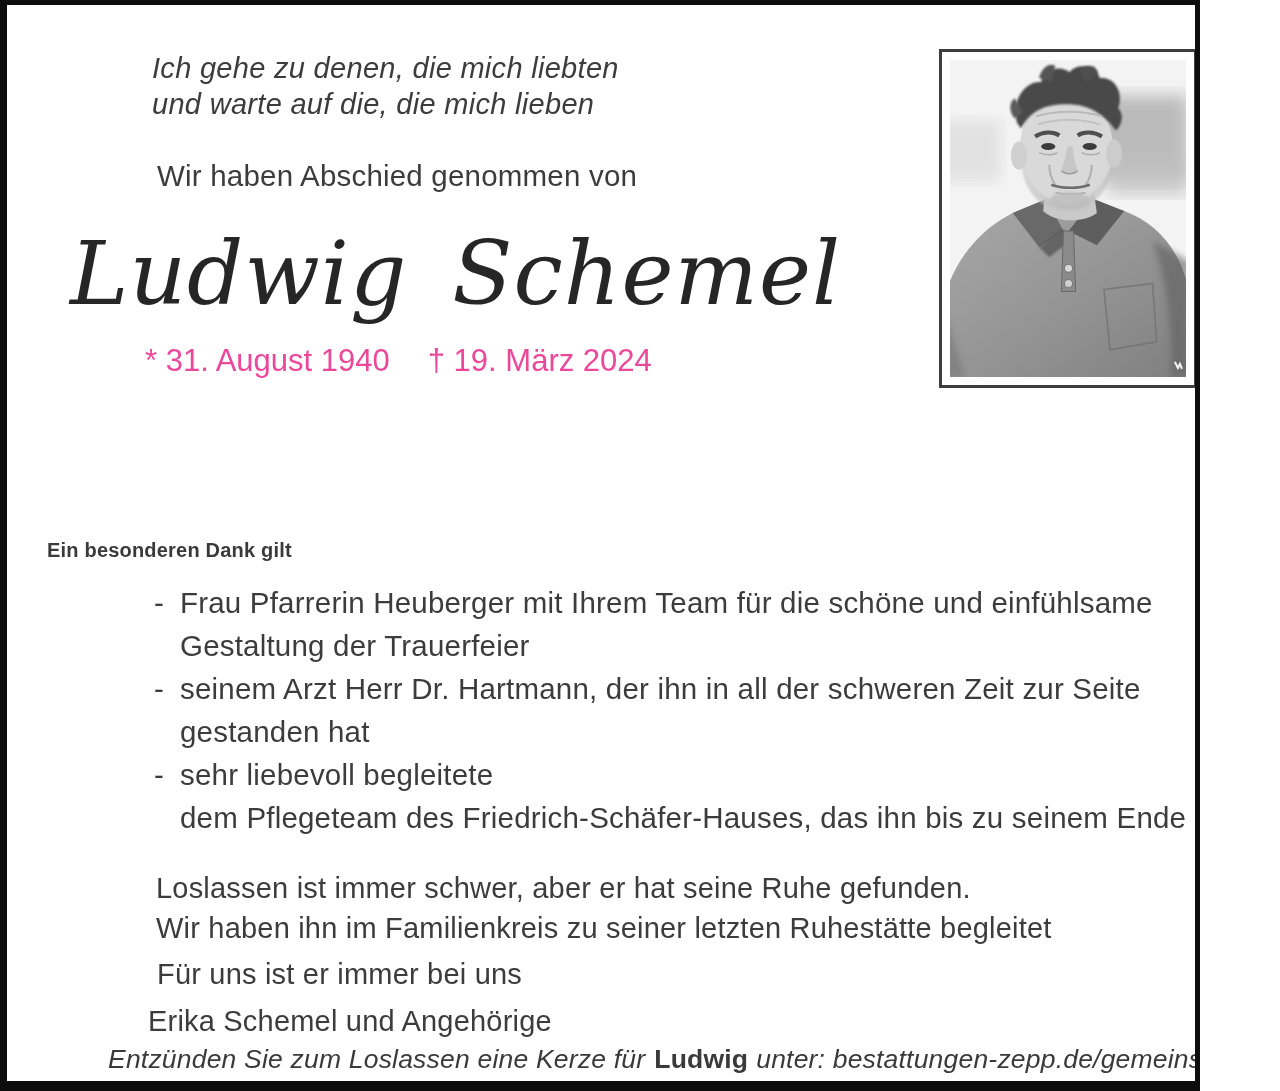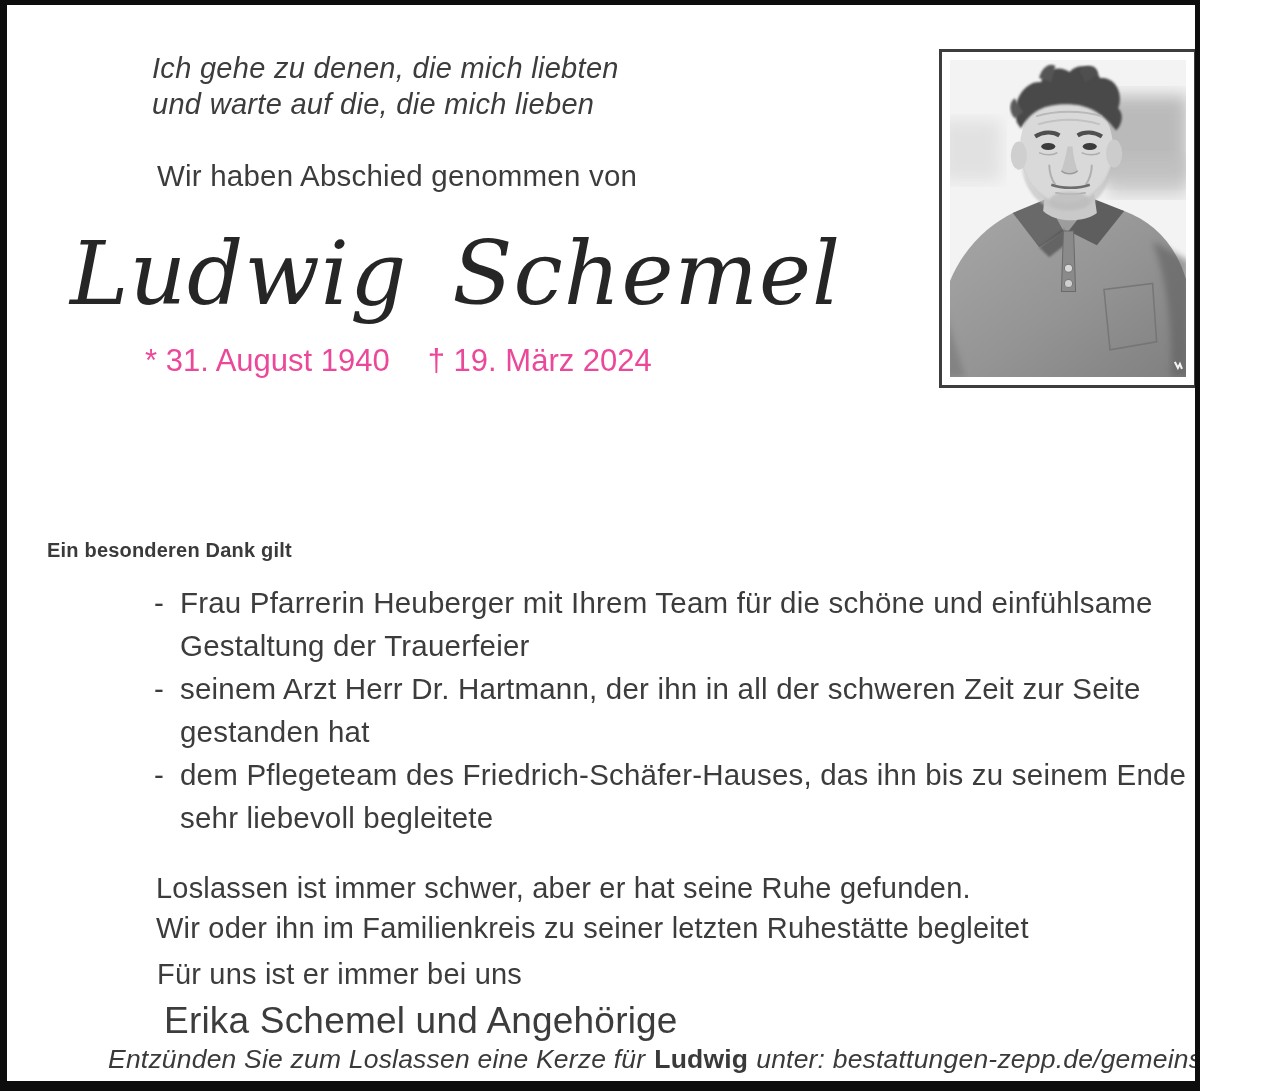--- a/index.html
+++ b/index.html
@@ -50,21 +50,21 @@
   
   .heading{left:47px;top:531px;font-size:20px;line-height:38px;font-weight:600;color:#3a3a3a;letter-spacing:.2px;}
   
   .list{left:154px;top:581px;width:1086px;font-size:29.5px;line-height:43px;letter-spacing:.2px;}
   .li{display:flex;align-items:flex-start;}
   .li .dash{flex:0 0 26px;}
   .li .li-text{flex:1;}
   
   .closing{left:156px;top:868px;font-size:29px;line-height:40px;letter-spacing:.2px;}
   .forus{left:157px;top:954px;font-size:29px;line-height:40px;letter-spacing:.2px;}
-  .signature{left:164px;top:1001px;font-size:37px;line-height:40px;letter-spacing:.2px;}
+  .signature{left:148px;top:1001px;font-size:29px;line-height:40px;letter-spacing:.2px;}
   
   .footer{
     left:108px;top:1042px;
     font-size:26.5px;line-height:34px;
     font-style:italic;color:#3a3a3a;
     white-space:nowrap;letter-spacing:.2px;
   }
   .footer .bold-name{font-weight:700;font-style:normal;padding:0 8px 0 9px;}
 </style>
 </head>
@@ -178,29 +178,29 @@
     <div class="li">
       <span class="dash">-</span>
       <div class="li-text">
         <div>seinem Arzt Herr Dr. Hartmann, der ihn in all der schweren Zeit zur Seite</div>
         <div>gestanden hat</div>
       </div>
     </div>
     <div class="li">
       <span class="dash">-</span>
       <div class="li-text">
+        <div>sehr liebevoll begleitete</div>
         <div>dem Pflegeteam des Friedrich-Schäfer-Hauses, das ihn bis zu seinem Ende</div>
-        <div>sehr liebevoll begleitete</div>
       </div>
     </div>
   </div>
 
   <div class="abs closing">
     <div>Loslassen ist immer schwer, aber er hat seine Ruhe gefunden.</div>
-    <div>Wir oder ihn im Familienkreis zu seiner letzten Ruhestätte begleitet</div>
+    <div>Wir haben ihn im Familienkreis zu seiner letzten Ruhestätte begleitet</div>
   </div>
 
   <div class="abs forus">Für uns ist er immer bei uns</div>
 
   <div class="abs signature">Erika Schemel und Angehörige</div>
 
   <div class="abs footer">
     <span>Entzünden Sie zum Loslassen eine Kerze für</span><span class="bold-name">Ludwig</span><span>unter: bestattungen-zepp.de/gemeinsam-erinnern</span>
   </div>
 

